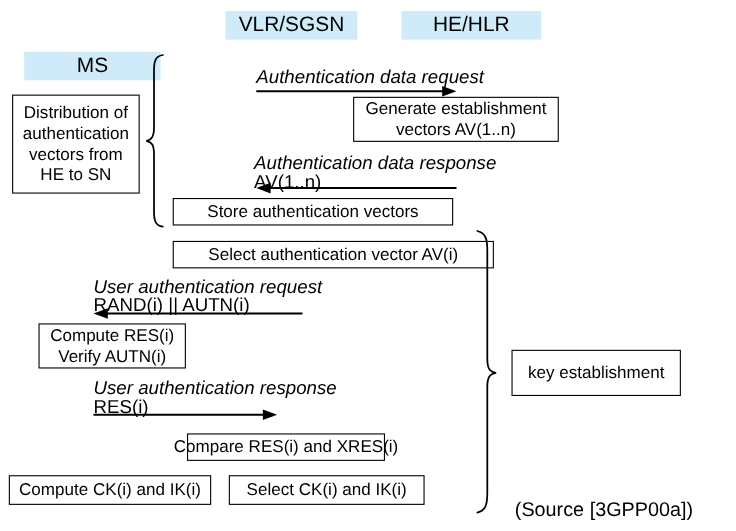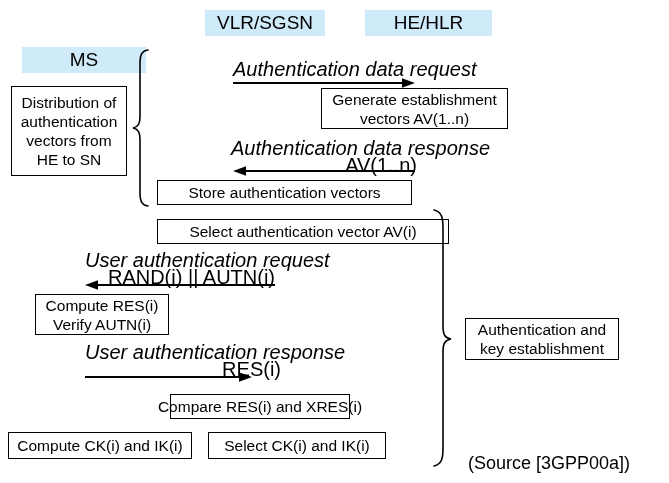--- a/index.html
+++ b/index.html
@@ -40,24 +40,24 @@
     display: flex;
     flex-direction: column;
     align-items: center;
     justify-content: center;
     padding: 1px 4px;
   }
   .pbox span { display: block; white-space: nowrap; }
 
   
   .msg-label {
-    font-size: 20px;
+    font-size: 17px;
     line-height: 17px;
     white-space: nowrap;
-    text-align: right;
+    text-align: left;
   }
   .msg-label .it { font-style: italic; display: block; }
   .msg-label .ro { font-style: normal; display: block; }
 
   
   .arrow-svg { display: block; overflow: visible; }
 
   
   .brace-svg { display: block; overflow: visible; }
 
@@ -160,21 +160,20 @@
 
   <div class="abs pbox" style="left:8px; top:432px; width:184px; height:27px;">
     <span>Compute CK(i) and IK(i)</span>
   </div>
 
   <div class="abs pbox" style="left:208px; top:432px; width:178px; height:27px;">
     <span>Select CK(i) and IK(i)</span>
   </div>
 
   <div class="abs pbox" style="left:465px; top:318px; width:154px; height:42px;">
-    <span>Authentication and</span>
     <span>key establishment</span>
   </div>
 
   <div class="abs caption" style="left:468px; top:452px;">
     <span>(Source [3GPP00a])</span>
   </div>
 
 </div>
 
 </body></html>

